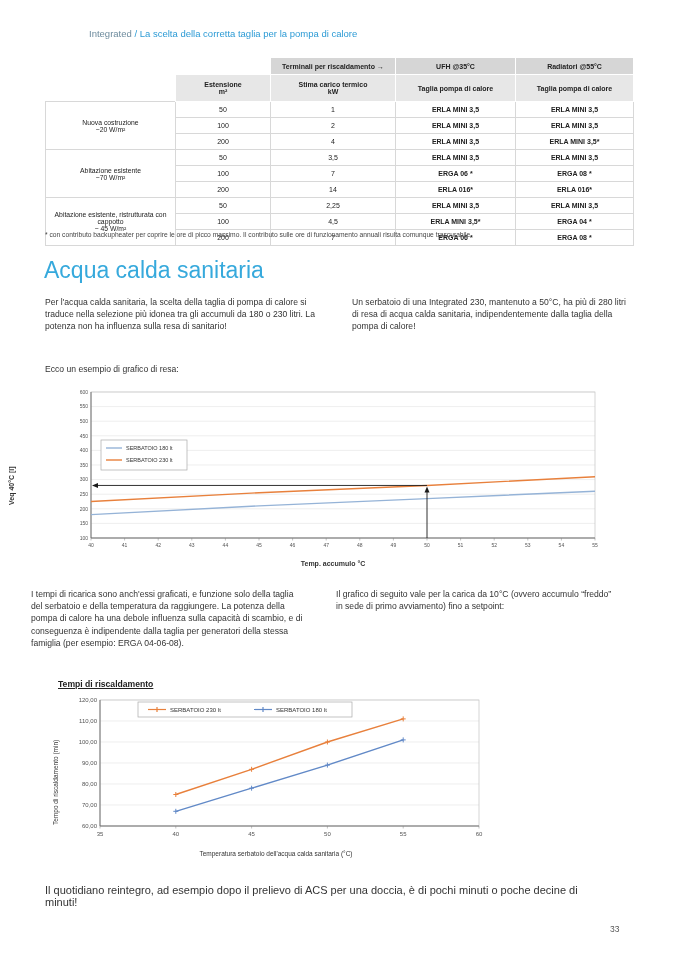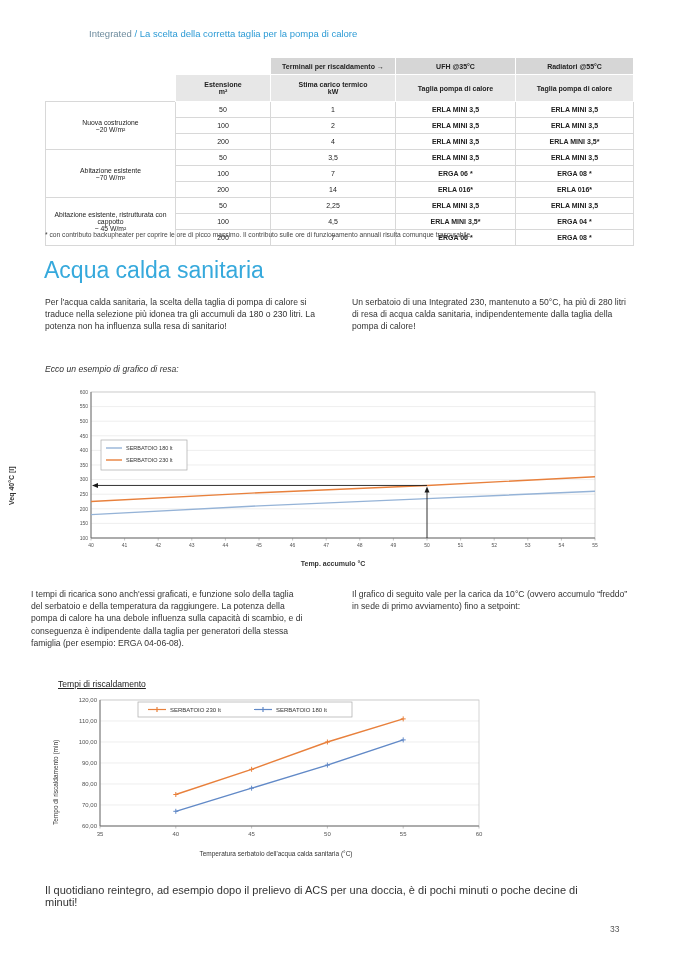--- a/index.html
+++ b/index.html
@@ -19,37 +19,37 @@
   table.sizing td{border:1px solid #D8D8D8;height:13px;color:#222;}
   table.sizing td.glabel{font-size:6.8px;color:#222;}
   table.sizing td.model{font-weight:bold;}
   .pre{white-space:pre-line;}
   .footnote{position:absolute;top:231px;left:45px;width:580px;font-size:6.7px;color:#444;}
   
   .h1{position:absolute;top:257px;left:44px;font-size:23px;font-weight:400;color:#36A9DC;}
   .para{position:absolute;font-size:8.6px;line-height:1.42;color:#333;}
   .pl1{top:296px;left:45px;width:272px;}
   .pr1{top:296px;left:352px;width:281px;}
-  .chart-intro{position:absolute;top:364px;left:45px;font-size:8.6px;color:#333;font-style:italic;}
+  .chart-intro{position:absolute;top:364px;left:45px;font-size:8.6px;color:#333;}
   
   .chart-wrap{position:absolute;}
   .c1{top:388px;left:45px;width:560px;height:196px;}
   .c2{top:694px;left:45px;width:450px;height:180px;}
   .ylabel{position:absolute;transform:rotate(-90deg);transform-origin:left top;font-size:7px;font-weight:bold;white-space:nowrap;}
   .yl1{left:8px;top:505px;}
   .yl2{left:52px;top:825px;font-weight:400;font-size:6.5px;}
   .xlabel{position:absolute;text-align:center;font-size:7px;font-weight:bold;}
   .xl1{left:18px;top:172px;width:540px;}
   .xl2{left:22px;top:156px;width:418px;font-weight:400;font-size:6.5px;}
   svg.chart{position:absolute;top:0;}
   #chart1{left:18px;}
   #chart2{left:22px;}
   .pl2{top:588px;left:31px;width:272px;}
-  .pr2{top:588px;left:352px;width:281px;}
-  .c2label{position:absolute;top:679px;left:58px;font-size:8.6px;font-weight:normal;text-decoration:underline;color:#222;}
+  .pr2{top:588px;left:336px;width:281px;}
+  .c2label{position:absolute;top:679px;left:58px;font-size:8.6px;font-weight:bold;text-decoration:underline;color:#222;}
   .closing{position:absolute;top:884px;left:45px;width:566px;font-size:11px;color:#333;}
   .pagenum{position:absolute;top:924px;left:610px;font-size:8.5px;color:#555;text-align:right;}
 </style>
 </head>
 <body>
 
 <div class="page">
 
   <div class="breadcrumb">
     <span class="root">Integrated</span><span class="rest"> / </span><span class="rest">La scelta della corretta taglia per la pompa di calore</span>

